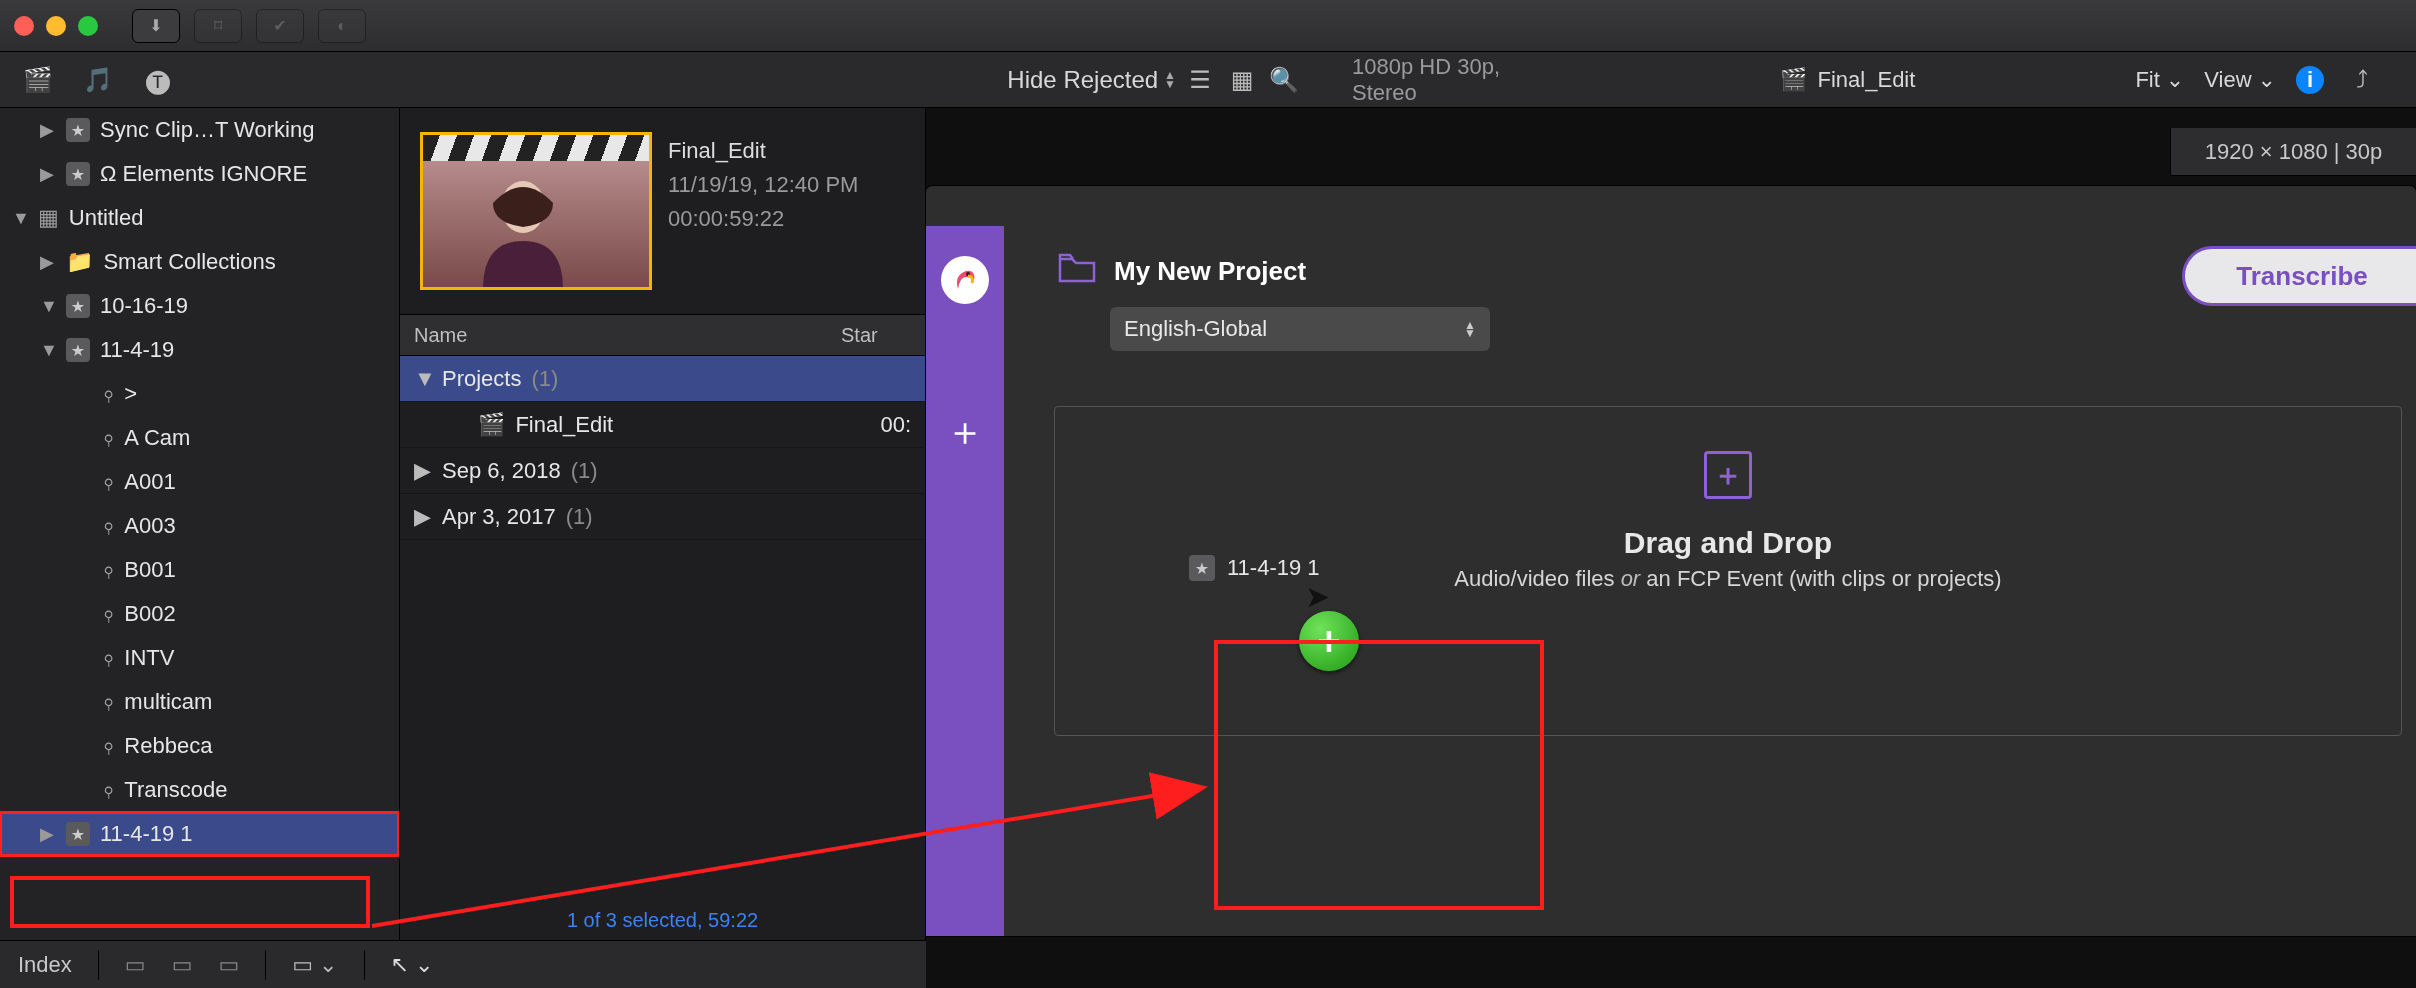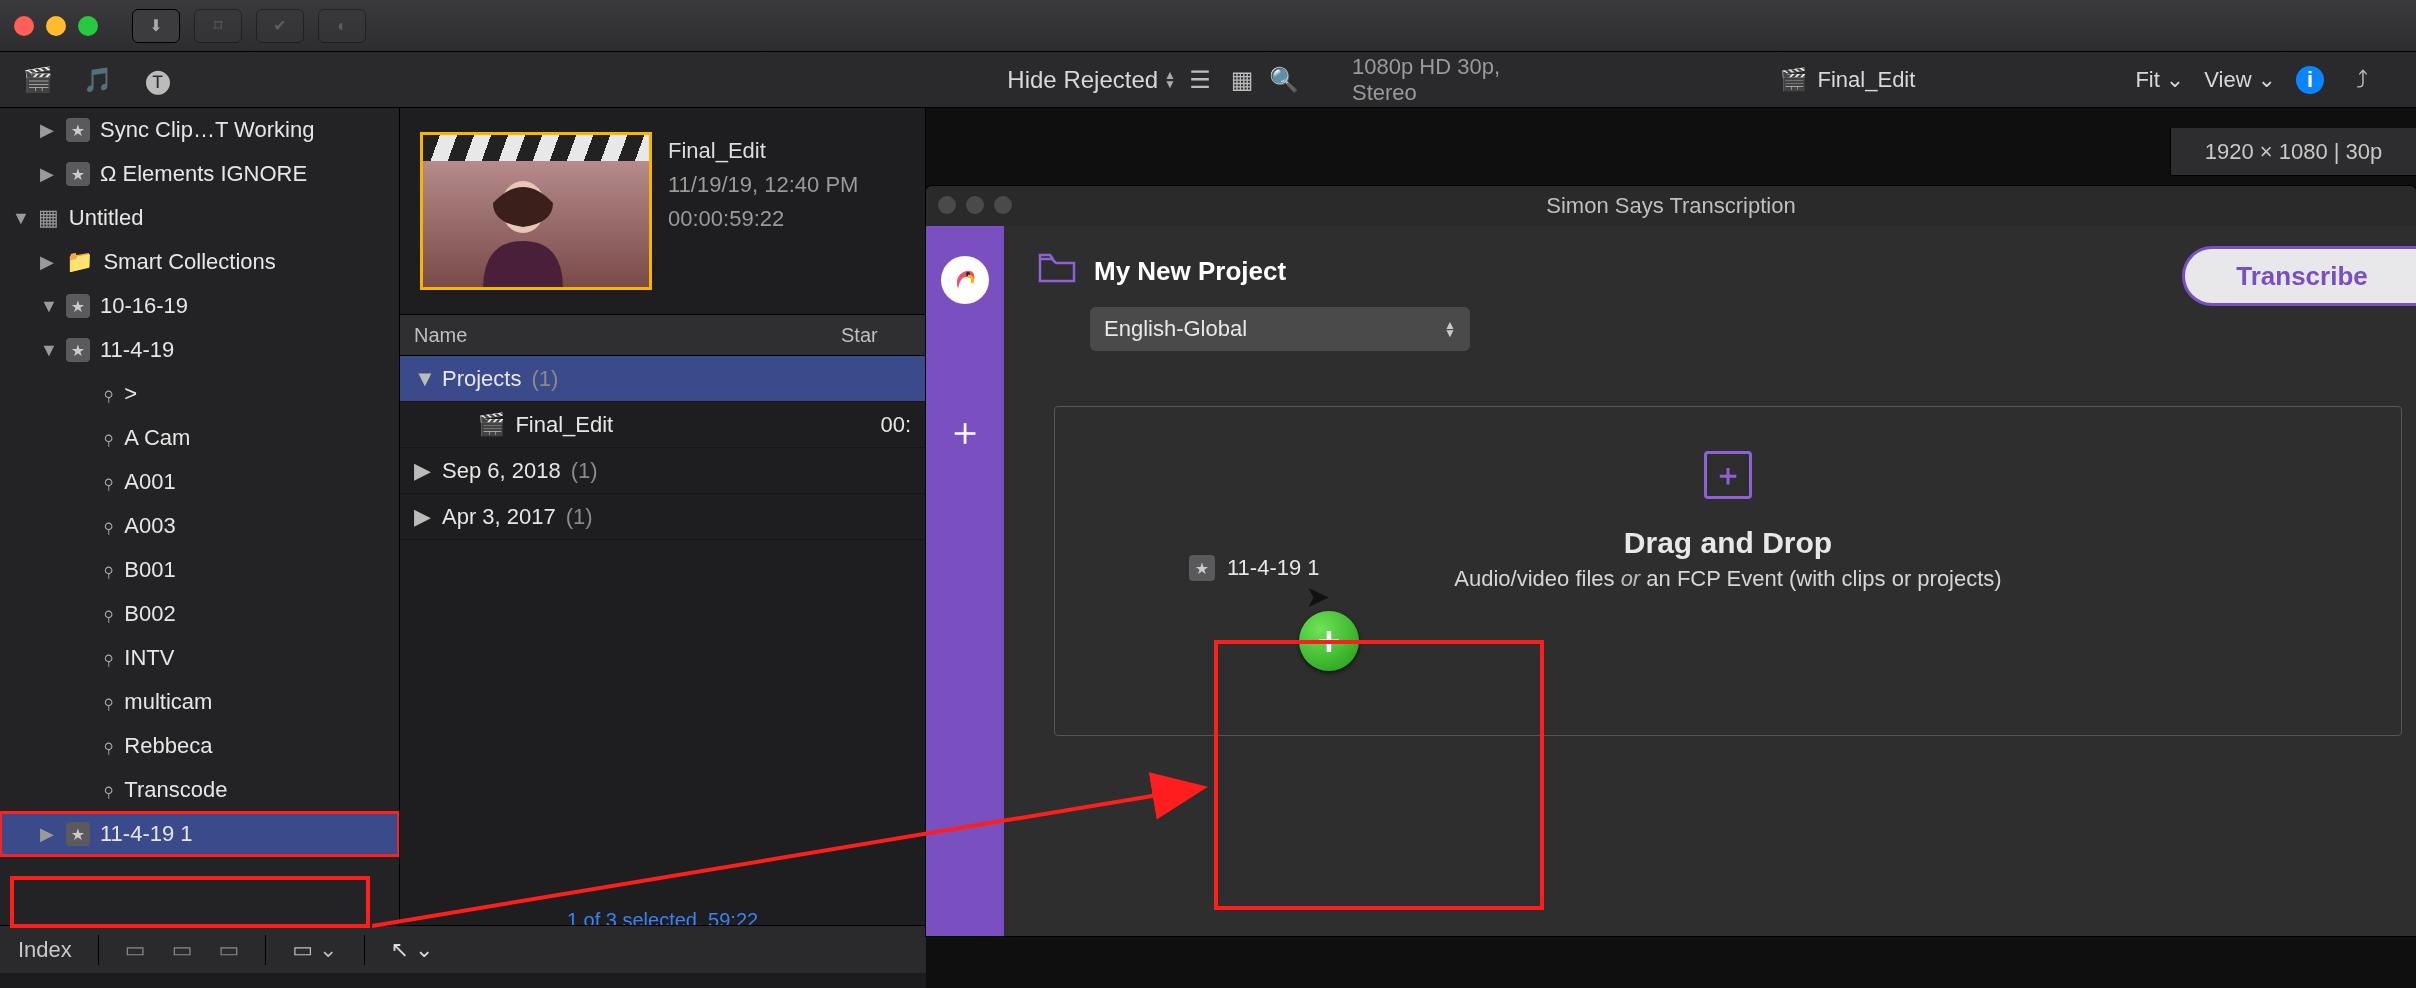--- a/index.html
+++ b/index.html
@@ -44,21 +44,21 @@
   .lib-row .disclose{width:16px; color:#9a9a9a; font-size:18px;}
   .lib-row .star{width:24px;height:24px;background:#5a5a5c;border-radius:4px;display:flex;align-items:center;justify-content:center;color:#ccc;font-size:16px;}
   .lib-row.indent1{padding-left:40px;}
   .lib-row.indent2{padding-left:76px;}
   .lib-row.selected{background:#3b4a8a;}
   .lib-row.highlighted{outline:3px solid #ff2020; outline-offset:-2px;}
   .keyicon{color:#aaa; transform:rotate(-45deg); display:inline-block;}
 
   
   .browser-footer{
-    position:absolute; left:0; bottom:15px; width:926px; height:48px;
+    position:absolute; left:0; bottom:0; width:926px; height:48px;
     background:#2a2a2c; border-top:1px solid #000;
     display:flex; align-items:center; padding:0 18px; gap:26px; color:#c8c8c8; font-size:22px;
   }
   .footer-sep{width:1px; height:30px; background:#000;}
 
   
   .browser {
     position:absolute; left:400px; top:108px; width:526px; bottom:48px;
     background:#1e1e20; border-right:1px solid #000;
   }
@@ -108,21 +108,21 @@
     position:relative; color:#bfbfbf; font-size:22px;}
   .ss-traffic{position:absolute; left:12px; top:10px; display:flex; gap:10px;}
   .ss-traffic span{width:18px;height:18px;border-radius:50%;background:#4a4a4a;display:block;}
 
   .ss-body{position:absolute; top:40px; left:0; right:0; bottom:0; display:flex;}
   .ss-sidebar{width:78px; background:#7a4fbf; display:flex; flex-direction:column; align-items:center;
     padding-top:30px; gap:100px;}
   .ss-logo{width:48px;height:48px;border-radius:50%;background:#fff;display:flex;align-items:center;justify-content:center;}
   .ss-plus{color:#fff; font-size:40px;}
 
-  .ss-main{flex:1; padding:26px 34px; position:relative;}
+  .ss-main{flex:1; padding:26px 54px; position:relative;}
   .ss-header{display:flex; align-items:center; gap:18px;}
   .folder-icon-big{color:#8c62d4; font-size:34px;}
   .ss-title{color:#fff; font-size:26px; font-weight:bold;}
   .lang-select{margin-top:16px; margin-left:52px; width:380px; height:44px; background:#4a4a4a;
     border-radius:6px; display:flex; align-items:center; justify-content:space-between;
     padding:0 14px; color:#e8e8e8; font-size:22px;}
   .lang-select .chev{display:flex;flex-direction:column;line-height:8px;color:#ccc;font-size:12px;}
 
   .transcribe-btn{position:absolute; right:-6px; top:20px; width:240px; height:60px;
     background:#e8e8ea; border:3px solid #7a4fbf; border-radius:40px 0 0 40px;
@@ -371,28 +371,20 @@
   <span style="color:#ddd">↖ ⌄</span>
 </div>
 
 <div class="viewer">
   <div class="res-pill">
     <span>1920 × 1080 | 30p</span>
   </div>
 </div>
 
 <div class="ss-window">
-  <div class="ss-titlebar">
-    <div class="ss-traffic">
-      <span></span>
-      <span></span>
-      <span></span>
-    </div>
-    <span>Simon Says Transcription</span>
-  </div>
   <div class="ss-body">
     <div class="ss-sidebar">
       <div class="ss-logo">
         <svg width="34" height="34" viewBox="0 0 34 34">
           <circle cx="17" cy="17" r="16" fill="#fff"></circle>
           <path d="M10 26 Q6 12 18 8 Q28 6 26 18 Q24 14 18 14 Q12 14 10 26" fill="#e94f6c"></path>
           <circle cx="20" cy="11" r="2" fill="#222"></circle>
           <path d="M20 13 Q26 13 24 20" stroke="#f7b500" stroke-width="3" fill="none"></path>
         </svg>
       </div>

